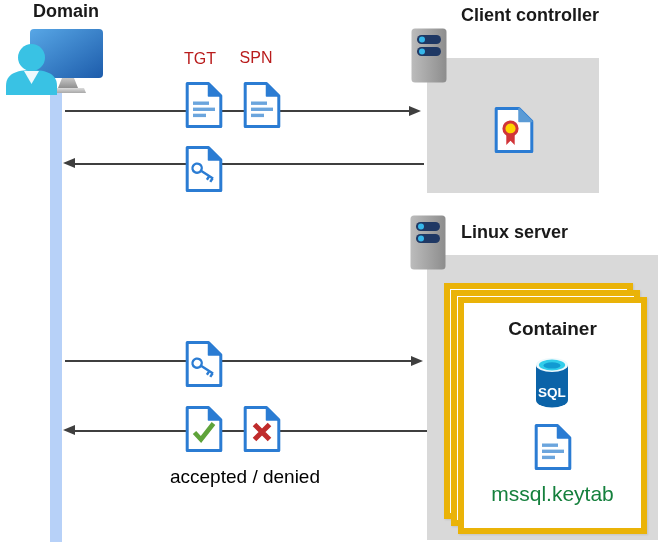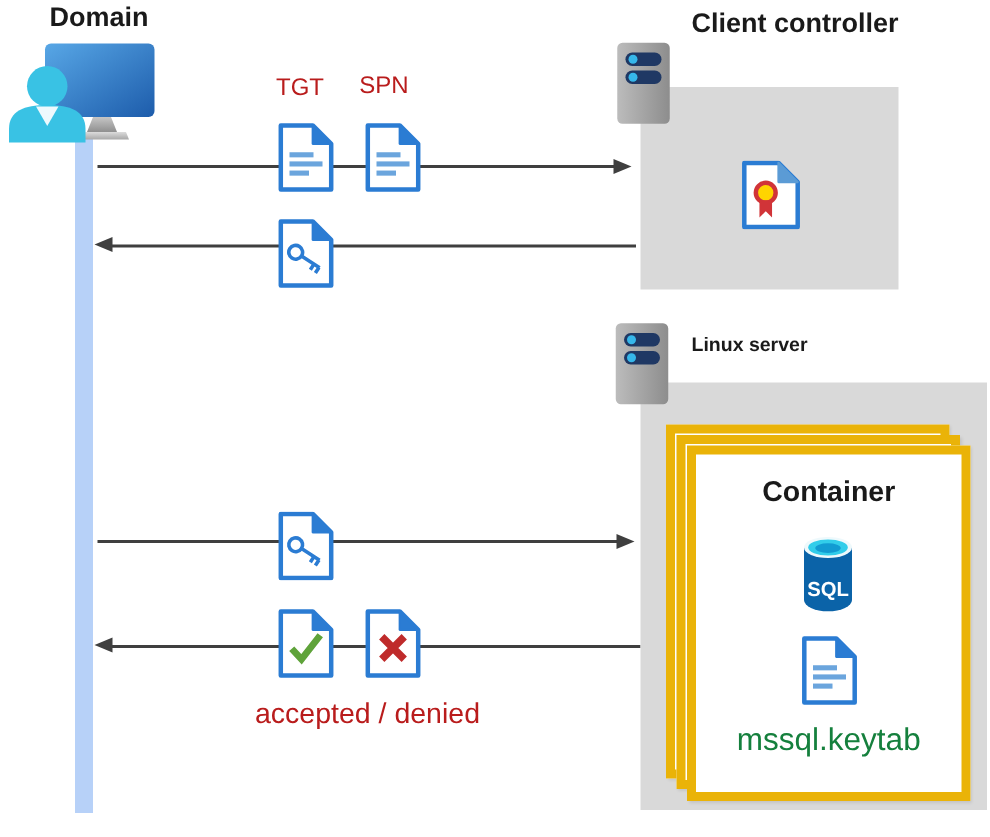--- a/index.html
+++ b/index.html
@@ -9,21 +9,21 @@
   .bold-title{font-weight:bold;color:#1a1a1a;}
   .gray-box{background:#d9d9d9;}
   .hline{height:2px;background:#3f3f3f;}
   .head-right{width:0;height:0;border-top:5.5px solid transparent;
               border-bottom:5.5px solid transparent;border-left:12px solid #3f3f3f;}
   .head-left{width:0;height:0;border-top:5.5px solid transparent;
              border-bottom:5.5px solid transparent;border-right:12px solid #3f3f3f;}
   .page{background:#ffffff;border:6px solid #eab308;box-shadow:1px 1px 2px rgba(0,0,0,0.10);}
   .center{text-align:center;}
   .small-cap{font-size:16px;color:#b91c1c;}
-  .caption{font-size:19px;color:#b91c1c;}
+  .caption{font-size:19px;color:#000000;}
   .keytab{font-size:21px;color:#15803d;}
   svg{display:block;}
 </style>
 </head>
 <body>
 
 <div class="canvas">
 
   <svg width="0" height="0" style="position:absolute" aria-hidden="true">
     <defs>
@@ -155,21 +155,21 @@
     </svg>
   <div class="abs bold-title" style="left:461px;top:4px;width:150px;font-size:18px;line-height:1.25;">Client controller</div>
   <svg class="abs" style="left:494px;top:107px;" width="40" height="46">
       <use href="#doc-cert"></use>
     </svg>
 
   <div class="abs gray-box" style="left:427px;top:255px;width:231px;height:285px;"></div>
   <svg class="abs" style="left:410px;top:215px;" width="36" height="55">
       <use href="#server"></use>
     </svg>
-  <div class="abs bold-title" style="left:461px;top:222px;font-size:13px;white-space:nowrap;">Linux server</div>
+  <div class="abs bold-title" style="left:461px;top:222px;font-size:18px;white-space:nowrap;">Linux server</div>
 
   <div class="abs page" style="left:444px;top:283px;width:177px;height:224px;"></div>
   <div class="abs page" style="left:451px;top:290px;width:177px;height:224px;"></div>
   <div class="abs page" style="left:458px;top:297px;width:177px;height:225px;">
     <div class="abs bold-title center" style="left:0;top:15px;width:177px;font-size:19px;">Container</div>
     <svg class="abs" style="left:70px;top:53px;" width="36" height="54">
         <use href="#sqldb"></use>
       </svg>
     <svg class="abs" style="left:70px;top:121px;" width="38" height="46">
         <use href="#doc-text"></use>

